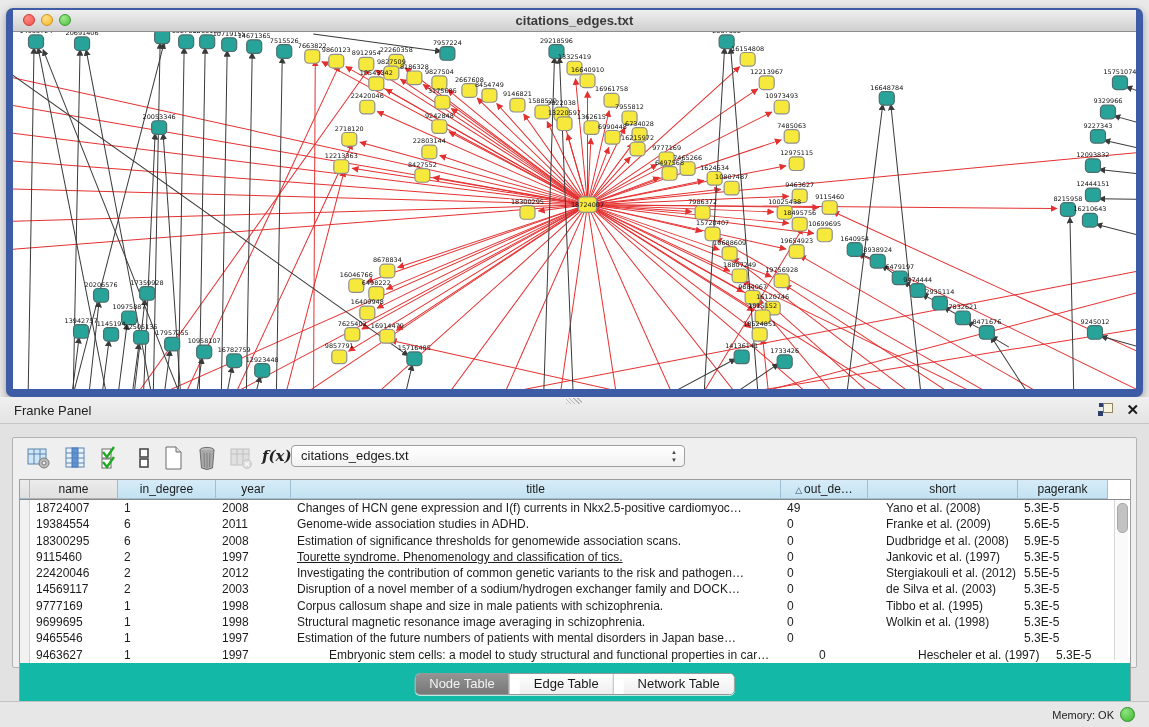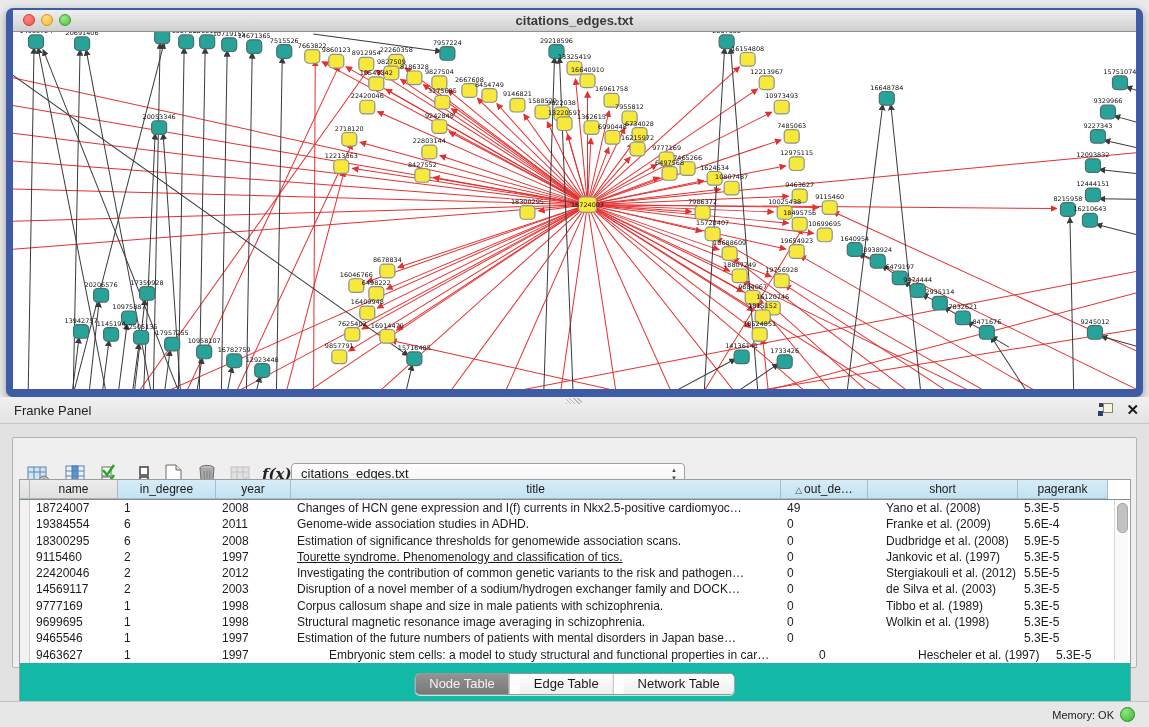--- a/index.html
+++ b/index.html
@@ -50,21 +50,21 @@
   .tp-float .sq1{position:absolute;right:0;top:0;width:8px;height:8px;border:1px solid #8f865a;background:#f7f4e4;}
   .tp-float .sq2{position:absolute;left:0;bottom:0;width:5px;height:5px;background:#2c3f6e;}
   .tp-float .sq3{position:absolute;left:1px;top:0;width:4px;height:4px;background:#2c3f6e;}
   .tp-close{position:absolute;right:10px;top:4px;font-size:15px;font-weight:bold;color:#1a1a1a;cursor:pointer;line-height:17px;}
   
   .panel-body{position:absolute;left:0;top:424px;width:1149px;height:277px;background:#e2e2e2;}
   .inner-panel{
     position:absolute;left:12px;top:13px;width:1125px;height:231px;
     background:#efefef;border:1px solid #b3b3b3;border-radius:2px;box-sizing:border-box;
   }
-  .toolbar{position:absolute;left:6px;top:23px;height:34px;width:1110px;}
+  .toolbar{position:absolute;left:6px;top:5px;height:34px;width:1110px;}
   .tool{position:absolute;top:3px;width:26px;height:26px;cursor:pointer;}
   .tool svg{display:block;}
   .fx-label{font-family:"DejaVu Serif",serif;font-style:italic;font-weight:bold;font-size:15px;color:#222;position:absolute;top:4px;}
   .combo{
     position:absolute;left:272px;top:2px;width:394px;height:22px;
     background:linear-gradient(#ffffff,#f2f2f2);
     border:1px solid #a0a0a0;border-radius:4px;box-sizing:border-box;
     font-size:13px;color:#1a1a1a;line-height:20px;padding-left:9px;cursor:pointer;
   }
   .combo .spin{position:absolute;right:7px;top:2px;font-size:6px;color:#444;line-height:8px;text-align:center;}
@@ -609,21 +609,21 @@
           <span class="td" style="width: 90px;">5.3E-5</span>
         </div>
         <div class="trow">
           <span class="td td-gutter" style="width: 10px;"></span>
           <span class="td" style="width: 88px;">19384554</span>
           <span class="td" style="width: 98px;">6</span>
           <span class="td" style="width: 75px;">2011</span>
           <span class="td" style="width: 490px;">Genome-wide association studies in ADHD.</span>
           <span class="td" style="width: 87px;">0</span>
           <span class="td td-short" style="width: 150px;">Franke et al. (2009)</span>
-          <span class="td" style="width: 90px;">5.6E-4</span>
+          <span class="td" style="width: 90px;">5.6E-5</span>
         </div>
         <div class="trow">
           <span class="td td-gutter" style="width: 10px;"></span>
           <span class="td" style="width: 88px;">18300295</span>
           <span class="td" style="width: 98px;">6</span>
           <span class="td" style="width: 75px;">2008</span>
           <span class="td" style="width: 490px;">Estimation of significance thresholds for genomewide association scans.</span>
           <span class="td" style="width: 87px;">0</span>
           <span class="td td-short" style="width: 150px;">Dudbridge et al. (2008)</span>
           <span class="td" style="width: 90px;">5.9E-5</span>
@@ -658,21 +658,21 @@
           <span class="td td-short" style="width: 150px;">de Silva et al. (2003)</span>
           <span class="td" style="width: 90px;">5.3E-5</span>
         </div>
         <div class="trow">
           <span class="td td-gutter" style="width: 10px;"></span>
           <span class="td" style="width: 88px;">9777169</span>
           <span class="td" style="width: 98px;">1</span>
           <span class="td" style="width: 75px;">1998</span>
           <span class="td" style="width: 490px;">Corpus callosum shape and size in male patients with schizophrenia.</span>
           <span class="td" style="width: 87px;">0</span>
-          <span class="td td-short" style="width: 150px;">Tibbo et al. (1989)</span>
+          <span class="td td-short" style="width: 150px;">Tibbo et al. (1995)</span>
           <span class="td" style="width: 90px;">5.3E-5</span>
         </div>
         <div class="trow">
           <span class="td td-gutter" style="width: 10px;"></span>
           <span class="td" style="width: 88px;">9699695</span>
           <span class="td" style="width: 98px;">1</span>
           <span class="td" style="width: 75px;">1998</span>
           <span class="td" style="width: 490px;">Structural magnetic resonance image averaging in schizophrenia.</span>
           <span class="td" style="width: 87px;">0</span>
           <span class="td td-short" style="width: 150px;">Wolkin et al. (1998)</span>

